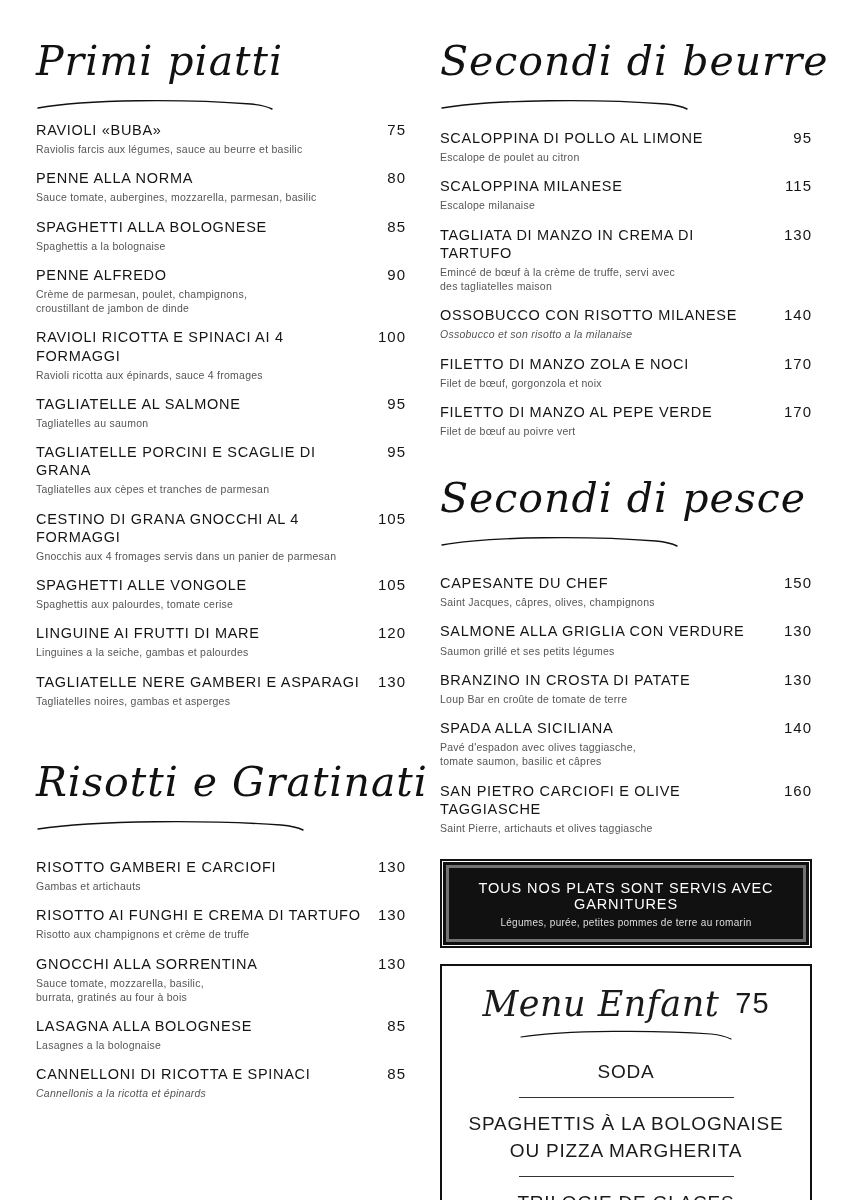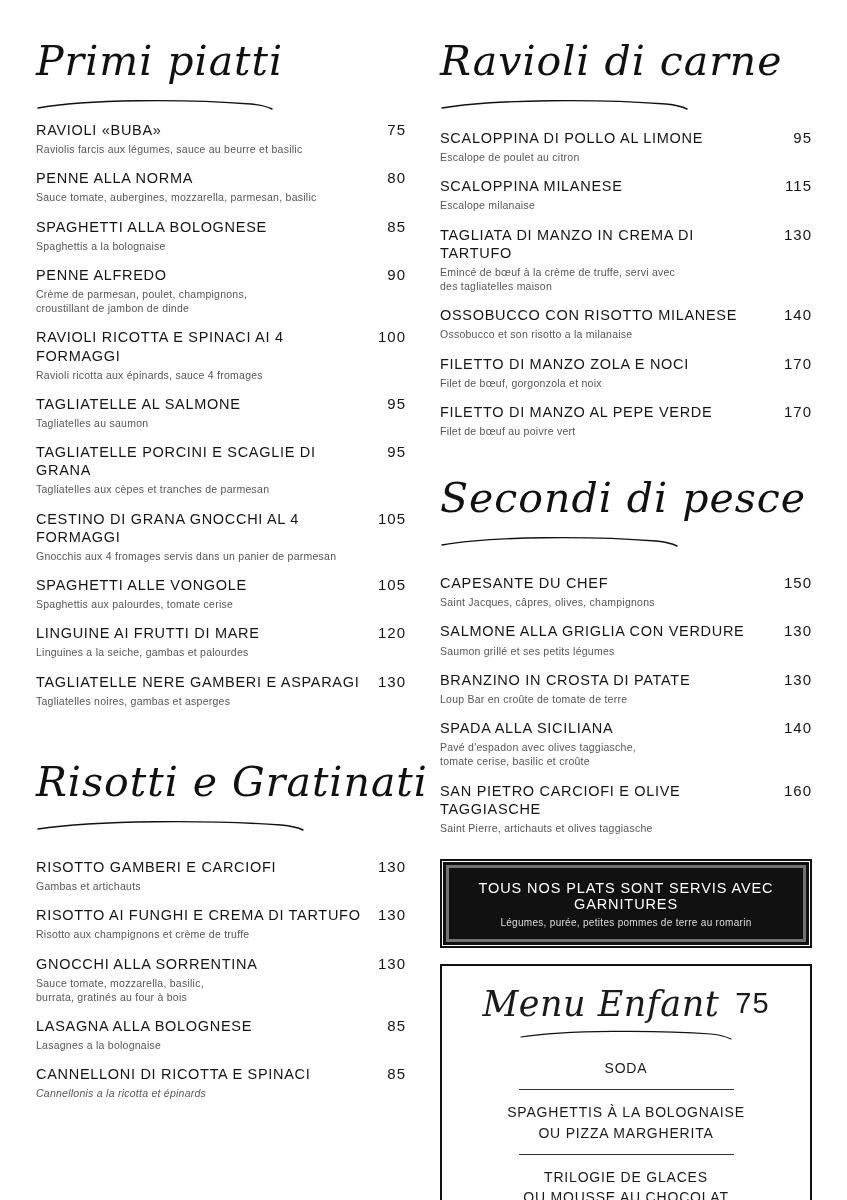--- a/index.html
+++ b/index.html
@@ -139,21 +139,21 @@
   }
   .kids-price {
     font-size: 29px;
     letter-spacing: 1px;
   }
   .kids-rule {
     margin: 4px auto 0;
     width: 215px;
   }
   .kids-line {
-    font-size: 14px;
+    font-size: 19px;
     letter-spacing: 0.8px;
     text-transform: uppercase;
     line-height: 1.45;
     padding: 12px 0 11px;
   }
   .kids-divider {
     height: 1px;
     background: #333;
     width: 215px;
     margin: 0 auto;
@@ -304,21 +304,21 @@
             <div class="item-desc" style="white-space: pre-line; font-style: italic;">Cannellonis a la ricotta et épinards</div>
           </div>
         </div>
     </div>
 
   </div>
 
   <div class="col col-right" style="top:40px;">
 
     <div>
-      <div class="section-head">Ravioli di carne</div>
+      <div class="section-head">Secondi di beurre</div>
       <div class="head-rule">
         <svg width="250" height="16" viewBox="0 0 250 16">
           <path d="M2 11 C 55 2, 160 2, 226 7 C 236 8, 243 10, 247 12" stroke="#111" stroke-width="1.4" fill="none" stroke-linecap="round"></path>
         </svg>
       </div>
       <div class="menu-list" id="list-carne" style="margin-top:14px;">
           <div class="menu-item">
             <div class="menu-row">
               <div class="item-name">SCALOPPINA DI POLLO AL LIMONE</div>
               <div class="item-price">95</div>
@@ -338,21 +338,21 @@
               <div class="item-price">130</div>
             </div>
             <div class="item-desc" style="white-space: pre-line;">Emincé de bœuf à la crème de truffe, servi avec
 des tagliatelles maison</div>
           </div>
           <div class="menu-item">
             <div class="menu-row">
               <div class="item-name">OSSOBUCCO CON RISOTTO MILANESE</div>
               <div class="item-price">140</div>
             </div>
-            <div class="item-desc" style="white-space: pre-line;">Ossobucco et son risotto a la milanaise</div>
+            <div class="item-desc" style="white-space: pre-line; font-style: italic;">Ossobucco et son risotto a la milanaise</div>
           </div>
           <div class="menu-item">
             <div class="menu-row">
               <div class="item-name">FILETTO DI MANZO ZOLA E NOCI</div>
               <div class="item-price">170</div>
             </div>
             <div class="item-desc" style="white-space: pre-line;">Filet de bœuf, gorgonzola et noix</div>
           </div>
           <div class="menu-item">
             <div class="menu-row">
@@ -394,21 +394,21 @@
               <div class="item-price">130</div>
             </div>
             <div class="item-desc" style="white-space: pre-line;">Loup Bar en croûte de tomate de terre</div>
           </div>
           <div class="menu-item">
             <div class="menu-row">
               <div class="item-name">SPADA ALLA SICILIANA</div>
               <div class="item-price">140</div>
             </div>
             <div class="item-desc" style="white-space: pre-line;">Pavé d'espadon avec olives taggiasche,
-tomate cerise, basilic et croûte</div>
+tomate saumon, basilic et câpres</div>
           </div>
           <div class="menu-item">
             <div class="menu-row">
               <div class="item-name">SAN PIETRO CARCIOFI E OLIVE TAGGIASCHE</div>
               <div class="item-price">160</div>
             </div>
             <div class="item-desc" style="white-space: pre-line;">Saint Pierre, artichauts et olives taggiasche</div>
           </div>
         </div>
     </div>

